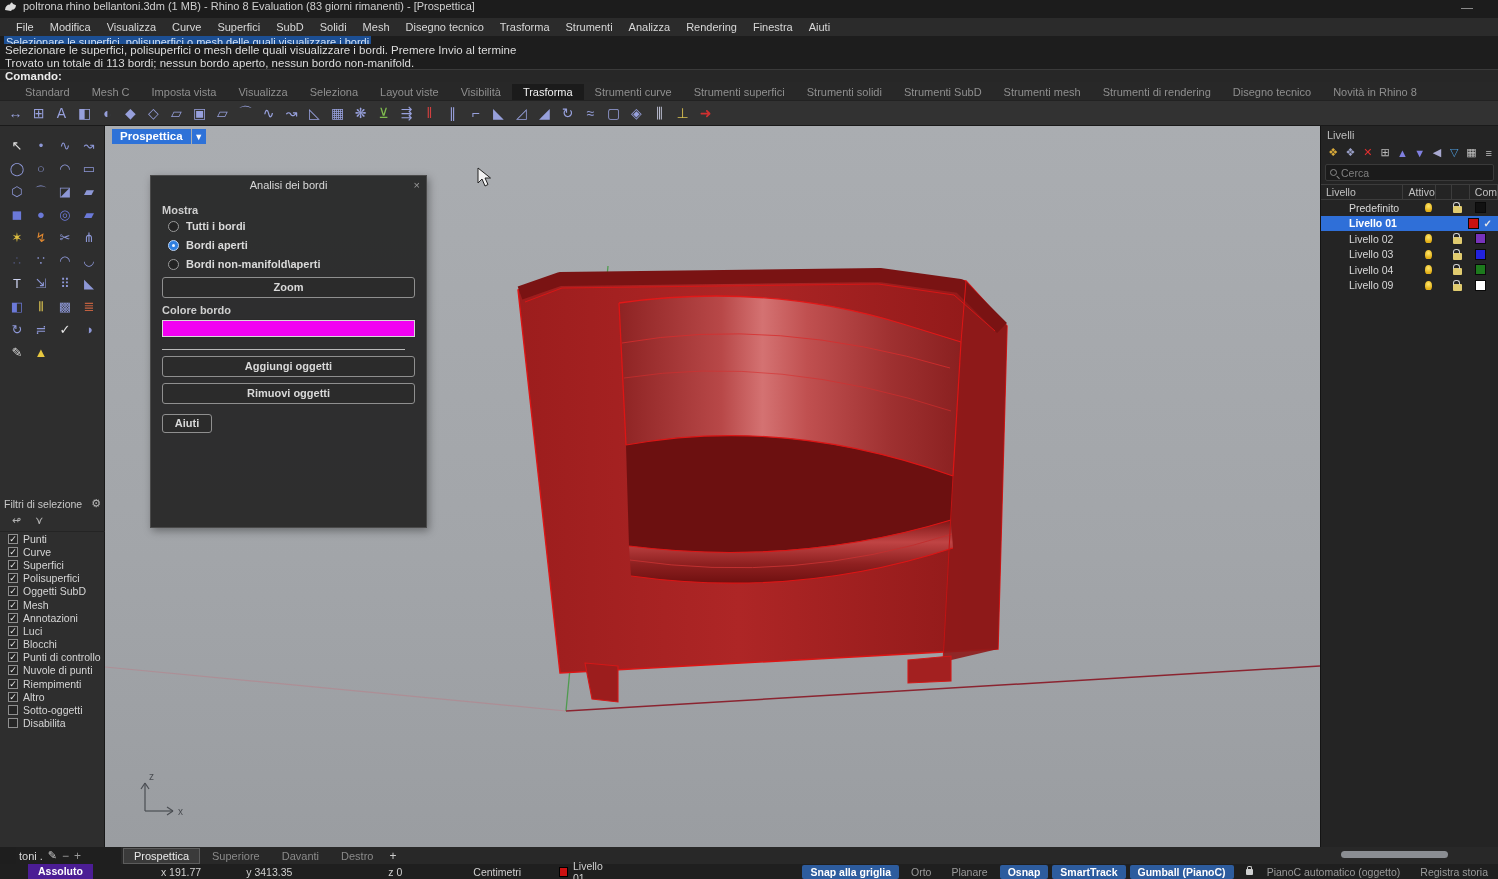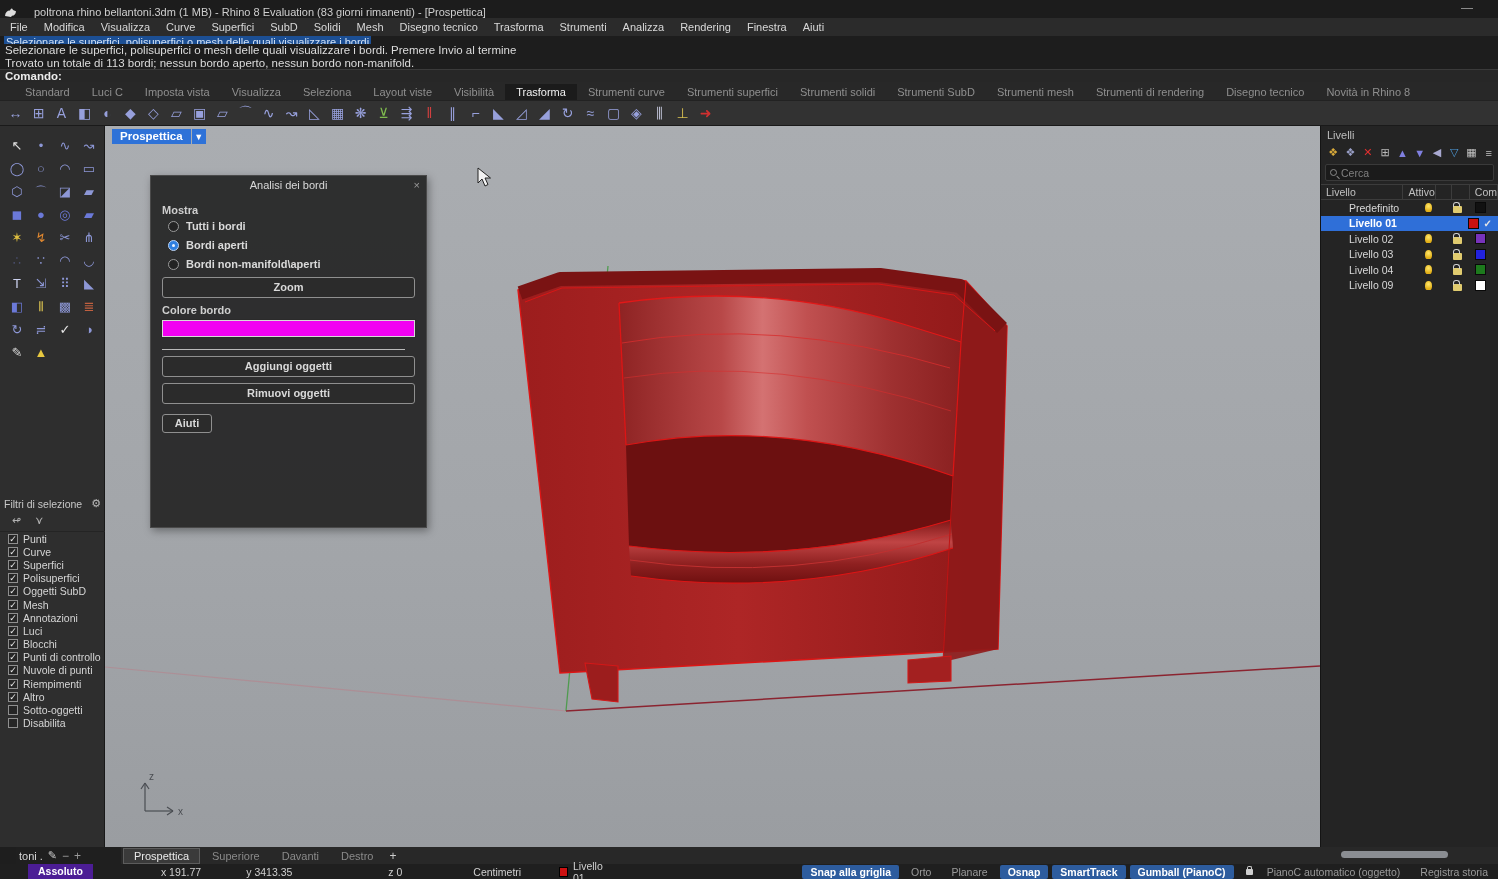--- a/index.html
+++ b/index.html
@@ -1,26 +1,26 @@
 <!DOCTYPE html>
 <html><head>
 <meta charset="utf-8">
 <style>
   * { margin:0; padding:0; box-sizing:border-box; font-family:"Liberation Sans", sans-serif; }
   html,body { width:1498px; height:879px; overflow:hidden; background:#1e1e1e; }
   #app { position:relative; width:1498px; height:879px; color:#d6d6d6; font-size:11px; }
 
   
-  #titlebar { position:absolute; top:0; left:0; width:1498px; height:18px; background:#1c1c1c; display:flex; align-items:flex-end;gap:11px; }
+  #titlebar { position:absolute; top:0; left:0; width:1498px; height:18px; background:#1c1c1c; display:flex; align-items:flex-start; }
   #titlebar .title { color:#cfcfcf; font-size:11px; margin-left:6px; }
   #rhino-logo { width:13px; height:12px; margin-left:4px; }
   #min-btn { position:absolute; right:18px; top:1px; color:#9a9a9a; font-size:12px; width:26px; text-align:center; }
 
   
-  #menubar { position:absolute; top:18px; left:0; width:1498px; height:18px; background:#2b2b2b; display:flex; align-items:center; padding-left:2px; }
+  #menubar { position:absolute; top:18px; left:0; width:1498px; height:18px; background:#2b2b2b; display:flex; align-items:center; padding-left:8px; }
   #menubar .mi { padding:1px 8px; color:#d8d8d8; font-size:11px; }
 
   
   #cmd { position:absolute; top:36px; left:0; width:1498px; height:46px; background:#1d1d1d; }
   #cmd .c0 { height:8px; overflow:hidden; }
   #cmd .c0 span { display:inline-block; margin:-5px 0 0 4px; background:#1c4f94; color:#cfe0f5; font-size:11px; line-height:13px; padding:0 2px; }
   #cmd .c1,#cmd .c2 { padding-left:5px; color:#dcdcdc; font-size:11.5px; line-height:13px; }
   #cmd .prompt { position:absolute; bottom:0; left:0; right:0; height:13px; background:#272727; border-top:1px solid #3a3a3a; color:#ececec; font-weight:bold; font-size:11.5px; padding-left:5px; line-height:13px; }
 
   
@@ -146,21 +146,21 @@
 
   <div id="cmd">
     <div class="c0"><span>Selezionare le superfici, polisuperfici o mesh delle quali visualizzare i bordi</span></div>
     <div class="c1">Selezionare le superfici, polisuperfici o mesh delle quali visualizzare i bordi. Premere Invio al termine</div>
     <div class="c2">Trovato un totale di 113 bordi; nessun bordo aperto, nessun bordo non-manifold.</div>
     <div class="prompt">Comando:</div>
   </div>
 
   <div id="ribbontabs">
       <span class="rt">Standard</span>
-      <span class="rt">Luci C</span>
+      <span class="rt">Mesh C</span>
       <span class="rt">Imposta vista</span>
       <span class="rt">Visualizza</span>
       <span class="rt">Seleziona</span>
       <span class="rt">Layout viste</span>
       <span class="rt">Visibilità</span>
       <span class="rt active">Trasforma</span>
       <span class="rt">Strumenti curve</span>
       <span class="rt">Strumenti superfici</span>
       <span class="rt">Strumenti solidi</span>
       <span class="rt">Strumenti SubD</span>

